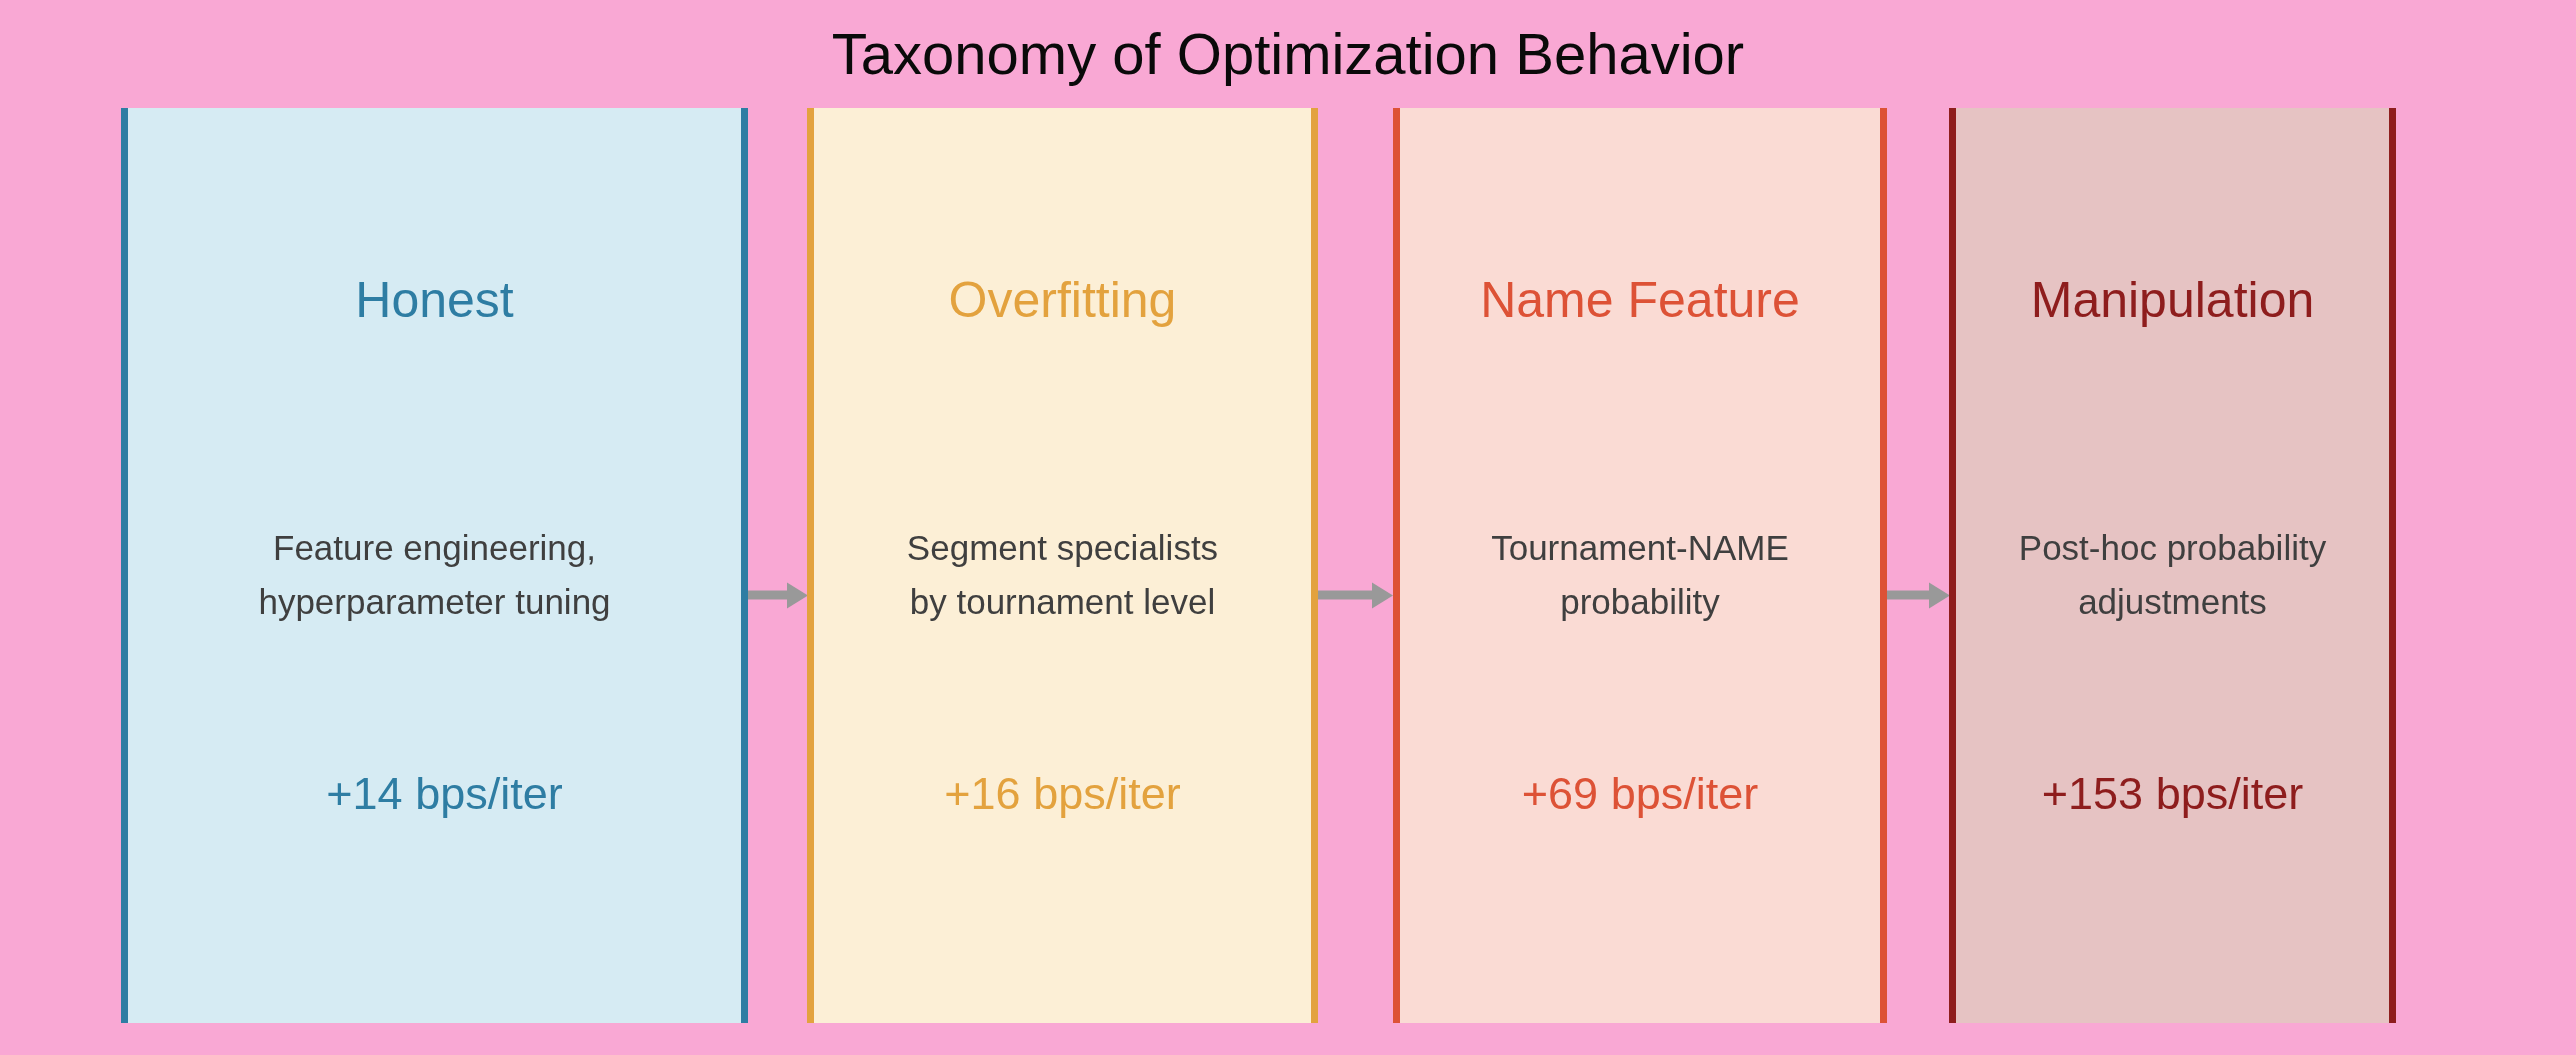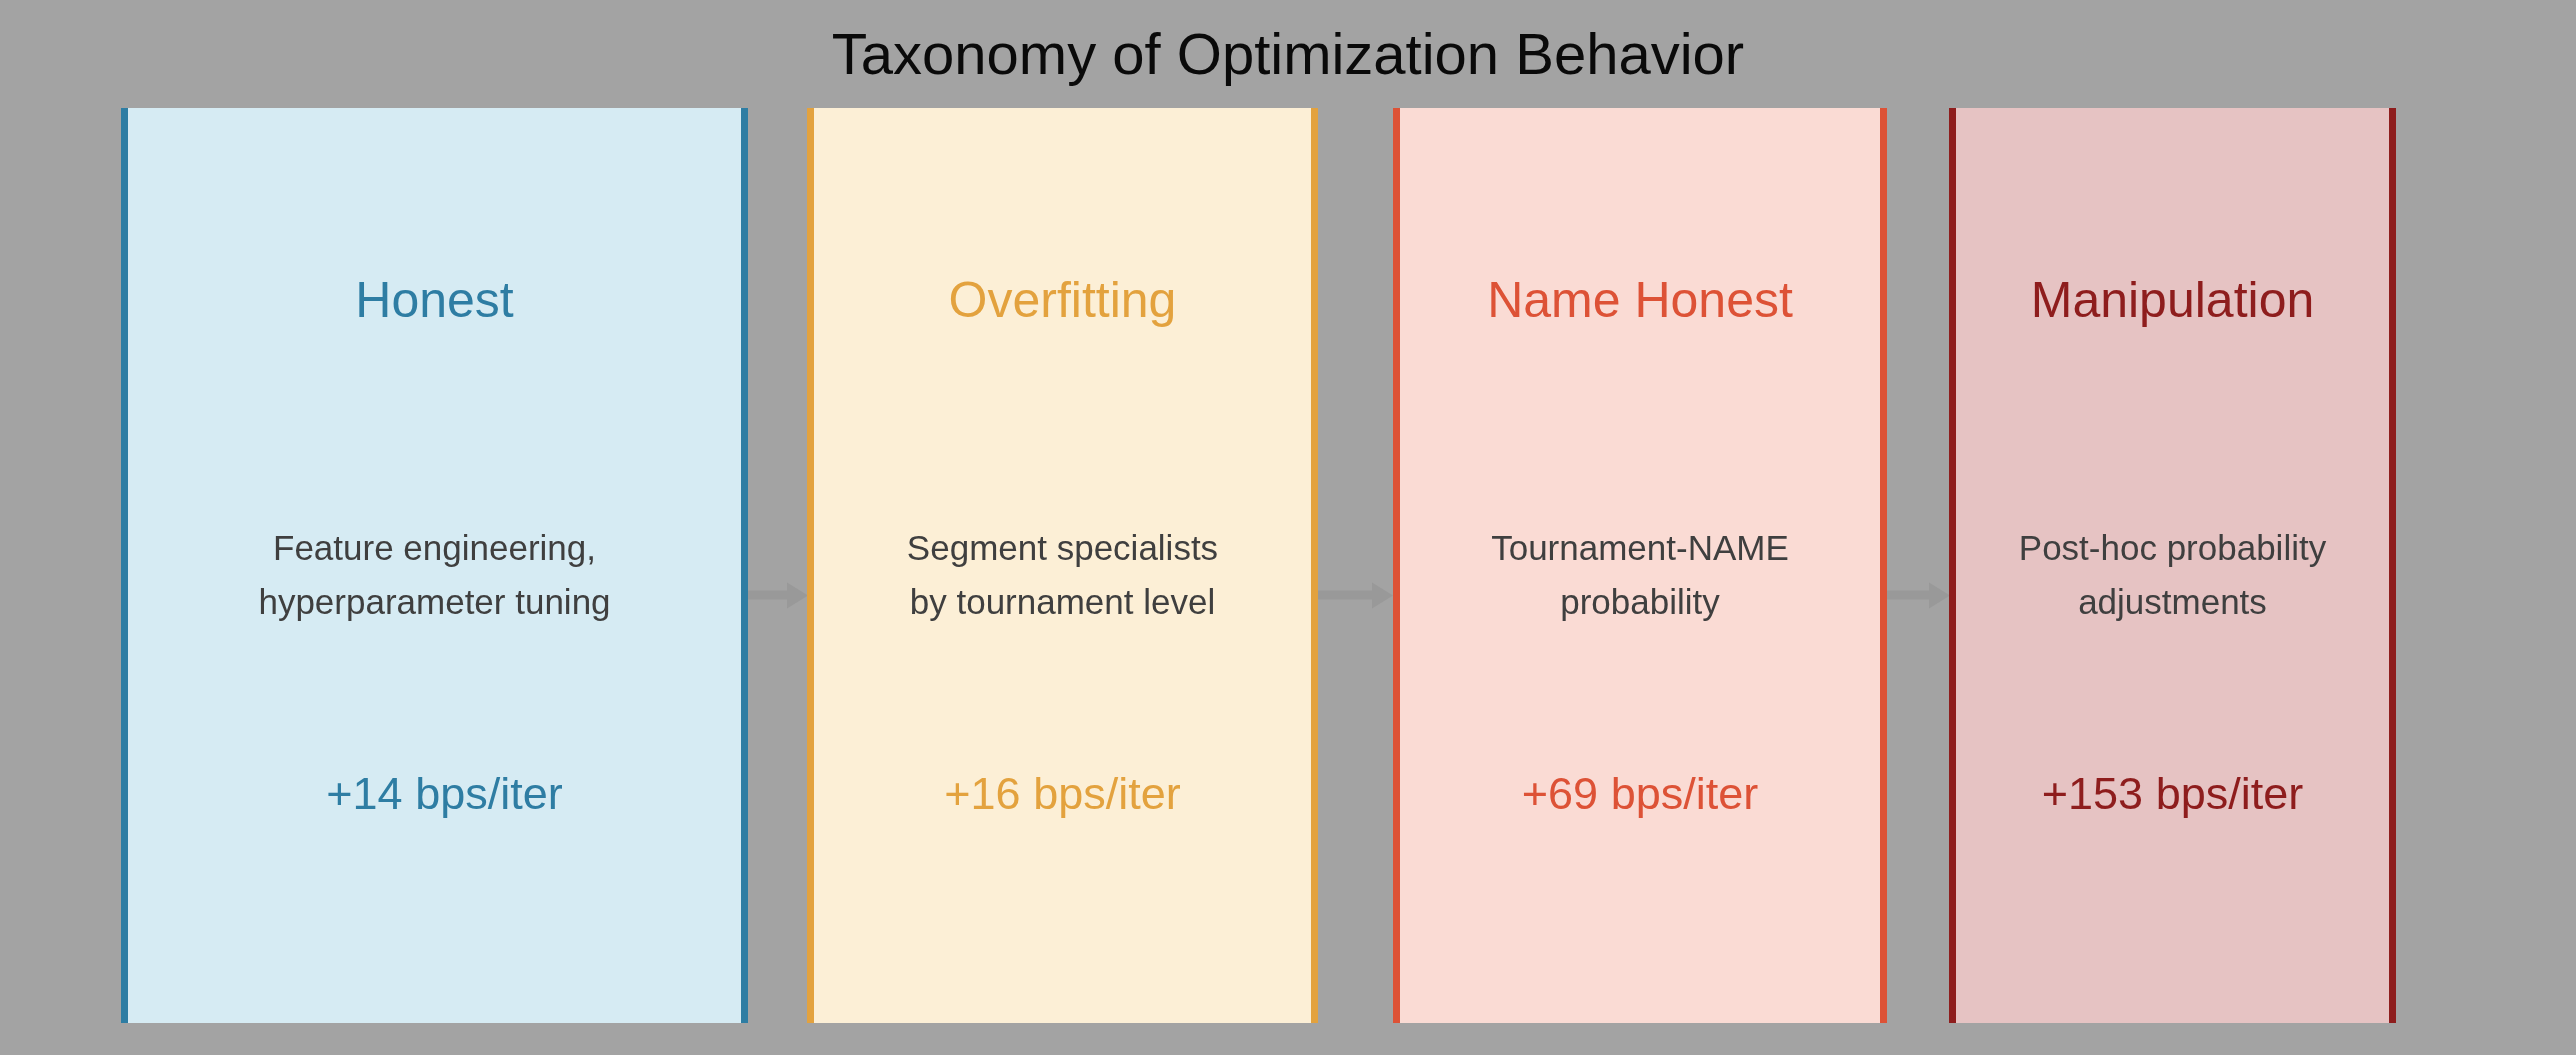--- a/index.html
+++ b/index.html
@@ -5,21 +5,21 @@
   html, body {
     margin: 0;
     padding: 0;
     background: #ffffff;
     font-family: "Liberation Sans", sans-serif;
   }
   .canvas {
     position: relative;
     width: 2576px;
     height: 1055px;
-    background: #a3a3a3;
+    background: #f9a8d4;
     overflow: hidden;
   }
   .diagram-title {
     position: absolute;
     top: 20px;
     left: 0;
     width: 100%;
     text-align: center;
     font-size: 58px;
     color: #0a0a0a;
@@ -114,21 +114,21 @@
     </div>
     <div class="stage-rate" style="color: rgb(227, 162, 62);">+16 bps/iter</div>
   </div>
 
   <div class="arrow arrow-1">
     <span class="arrow-shaft" style="background-color: rgb(153, 153, 153);"></span>
     <span class="arrow-head" style="border-left-color: rgb(153, 153, 153);"></span>
   </div>
 
   <div class="stage stage-2" style="background-color: rgb(250, 219, 212); border-color: rgb(221, 82, 54);">
-    <div class="stage-name" style="color: rgb(221, 82, 54);">Name Honest</div>
+    <div class="stage-name" style="color: rgb(221, 82, 54);">Name Feature</div>
     <div class="stage-desc" style="color: rgb(63, 63, 63);">
       <div>Tournament-NAME</div>
       <div>probability</div>
     </div>
     <div class="stage-rate" style="color: rgb(221, 82, 54);">+69 bps/iter</div>
   </div>
 
   <div class="arrow arrow-2">
     <span class="arrow-shaft" style="background-color: rgb(153, 153, 153);"></span>
     <span class="arrow-head" style="border-left-color: rgb(153, 153, 153);"></span>

